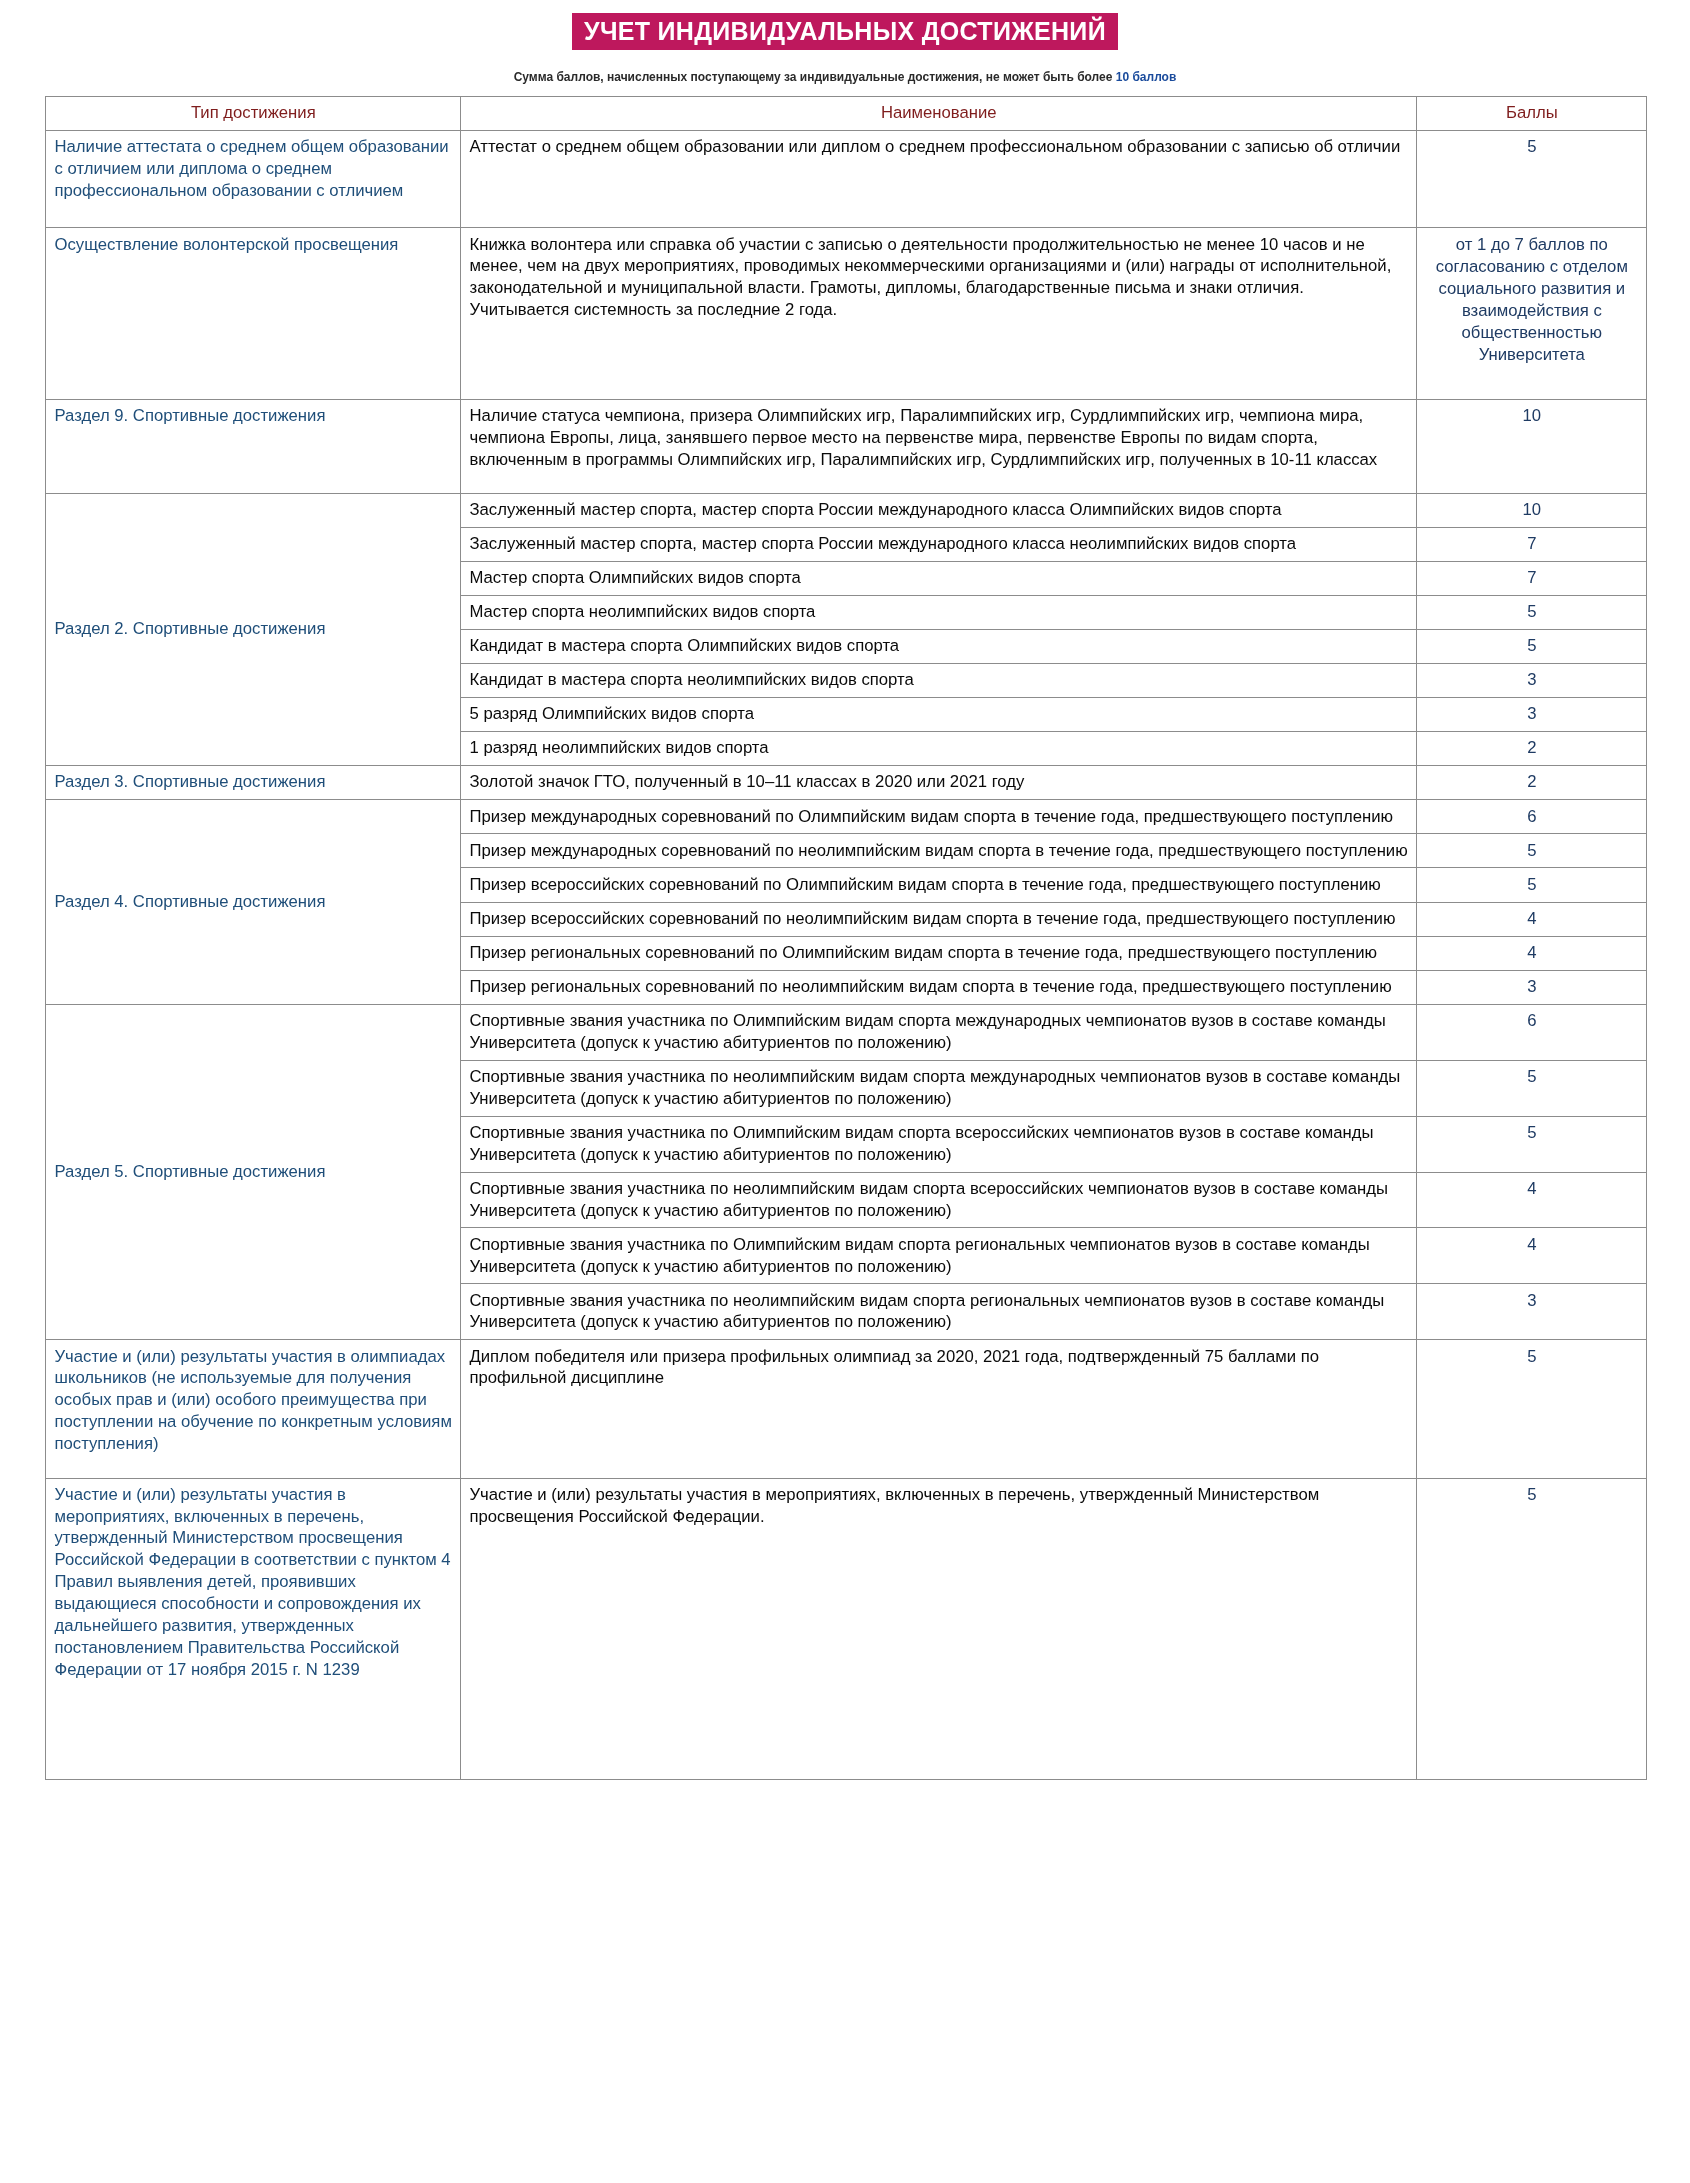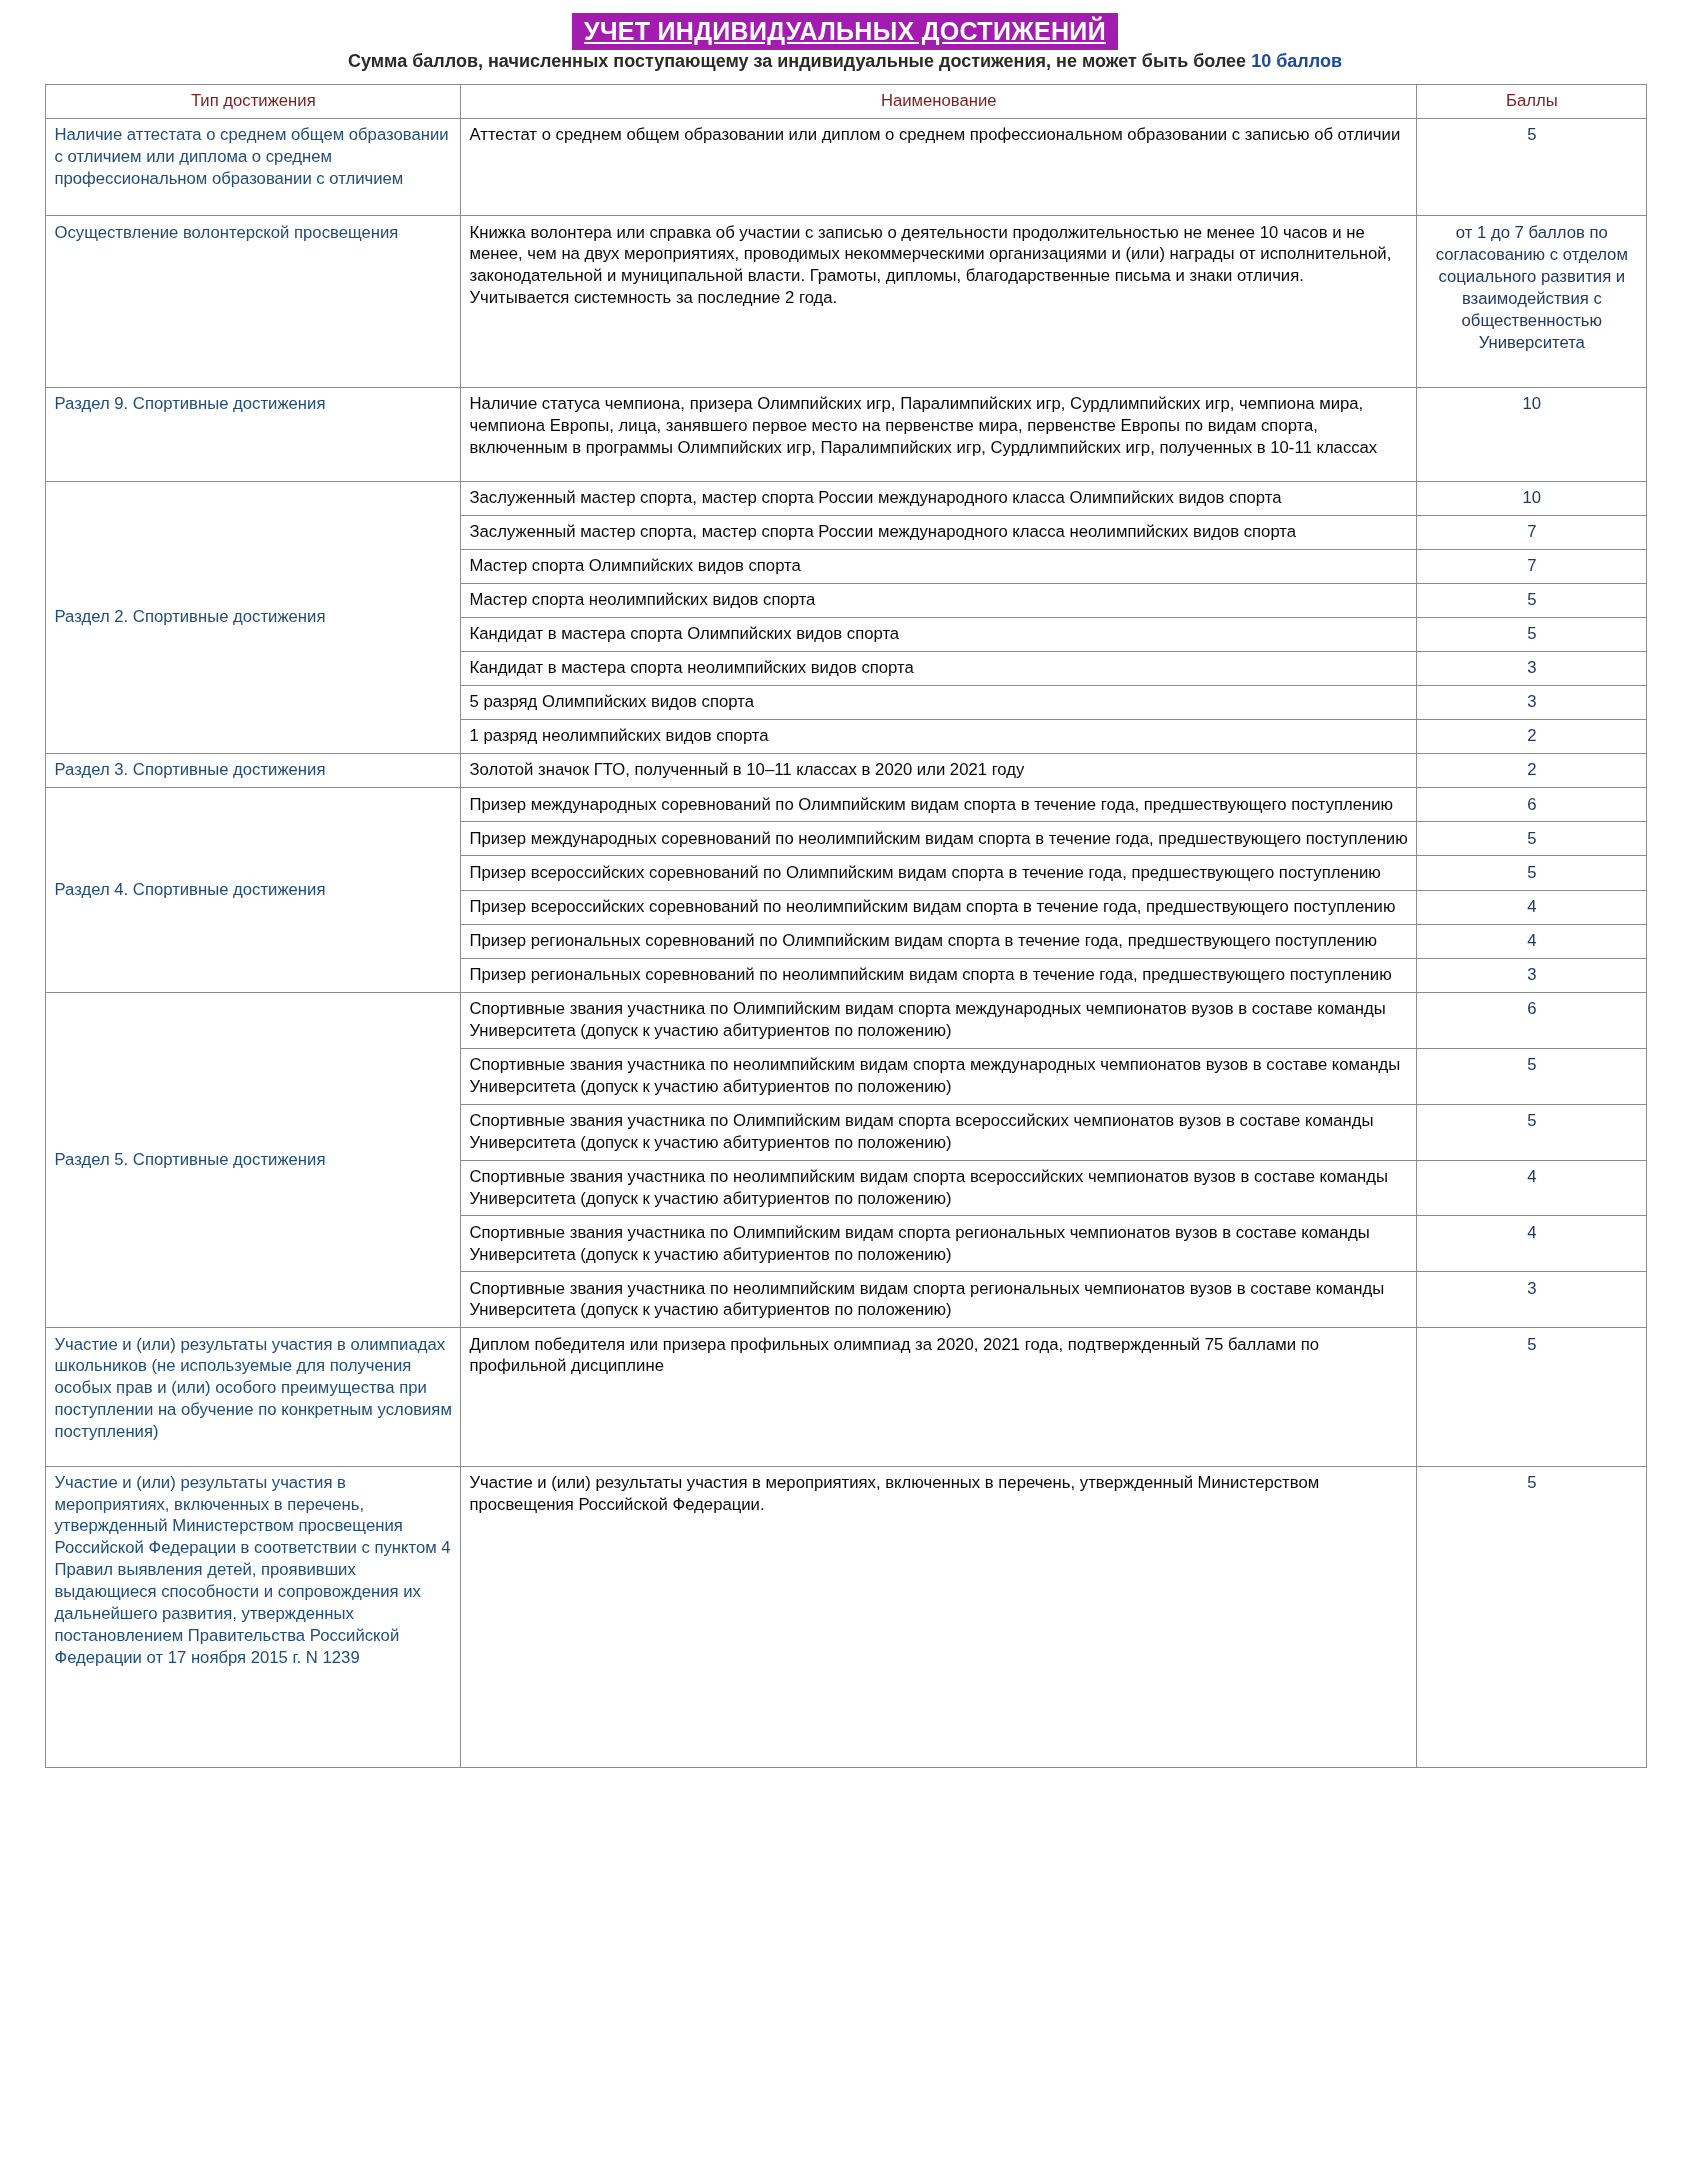--- a/index.html
+++ b/index.html
@@ -25,44 +25,43 @@
   }
 
   
   .header {
     width: 100%;
     text-align: center;
     padding-top: 13.3px;
   }
   .title-banner {
     display: inline-block;
-    background: #a21caf;
+    background: #be185d;
     color: #ffffff;
     font-weight: bold;
     font-size: 25px;
     letter-spacing: 0.3px;
     line-height: 1.12;
     padding: 3.7px 12px 5.2px 12px;
     white-space: nowrap;
-    text-decoration: underline;
   }
   .subtitle {
     margin-top: 12.6px;
     color: #1a4b9c;
     font-weight: bold;
     font-size: 18.5px;
     letter-spacing: 0.1px;
     white-space: nowrap;
   }
   .note {
-    margin-top: 1px;
+    margin-top: 20px;
     margin-bottom: 12px;
     color: #2a2a2a;
     font-weight: bold;
-    font-size: 18px;
+    font-size: 12px;
     white-space: nowrap;
   }
   .note .accent {
     color: #1a4b9c;
   }
 
   
   .table-wrap {
     margin: 0 auto;
     width: 1601px;

